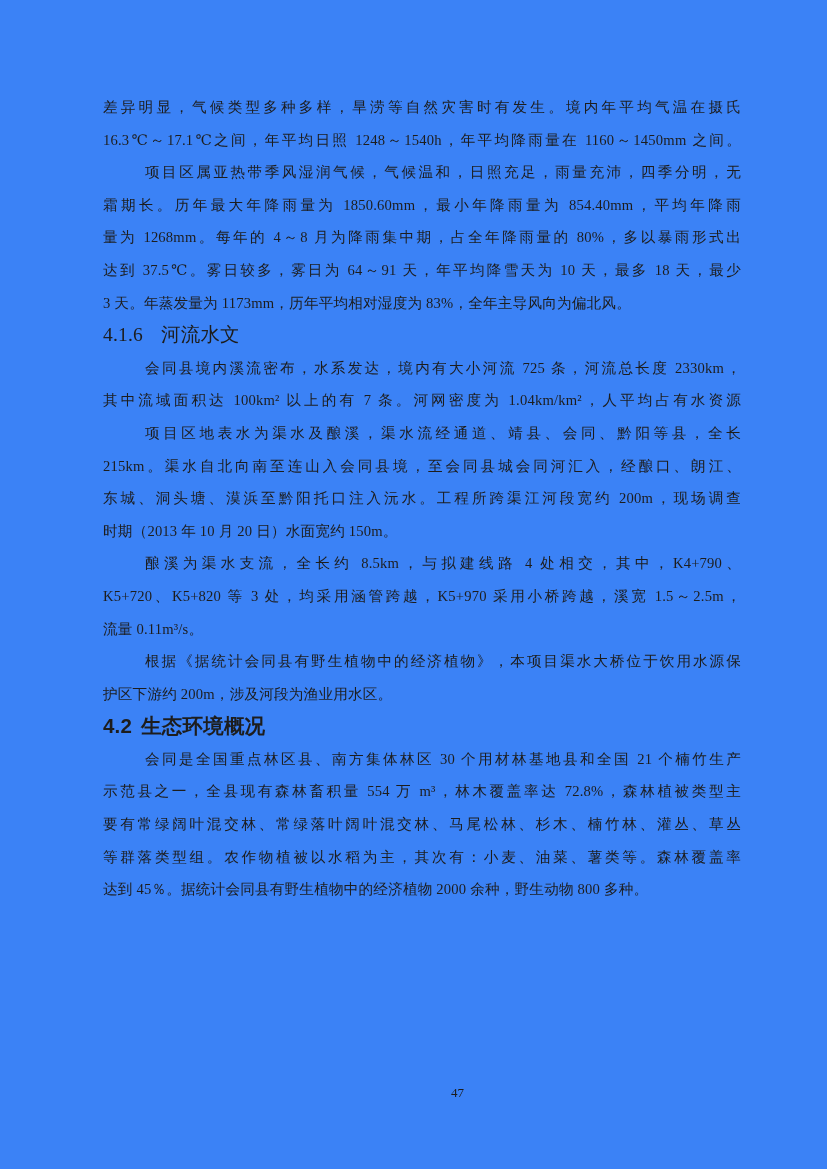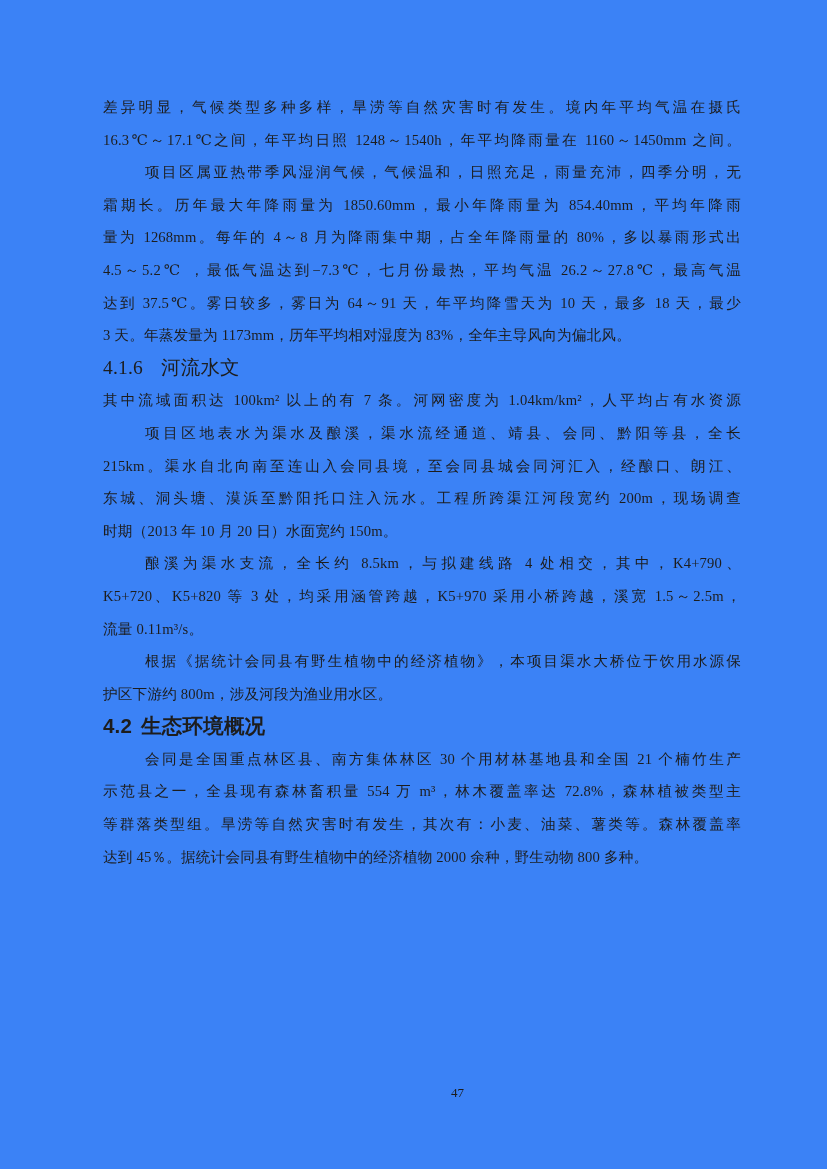--- a/index.html
+++ b/index.html
@@ -60,45 +60,46 @@
 </head>
 <body>
 
 <div class="page">
   <main class="content">
     <div class="ln">差异明显，气候类型多种多样，旱涝等自然灾害时有发生。境内年平均气温在摄氏</div>
     <div class="ln">16.3℃～17.1℃之间，年平均日照 1248～1540h，年平均降雨量在 1160～1450mm 之间。</div>
     <div class="ln ind">项目区属亚热带季风湿润气候，气候温和，日照充足，雨量充沛，四季分明，无</div>
     <div class="ln">霜期长。历年最大年降雨量为 1850.60mm，最小年降雨量为 854.40mm，平均年降雨</div>
     <div class="ln">量为 1268mm。每年的 4～8 月为降雨集中期，占全年降雨量的 80%，多以暴雨形式出</div>
-    <div class="ln">4.5～5.2℃ ，最低气温达到−7.3℃，七月份最热，平均气温 26.2～27.8℃，最高气温</div>
     <div class="ln">达到 37.5℃。雾日较多，雾日为 64～91 天，年平均降雪天为 10 天，最多 18 天，最少</div>
     <div class="ln last">3 天。年蒸发量为 1173mm，历年平均相对湿度为 83%，全年主导风向为偏北风。</div>
 
     <div class="ln h3">
       <span class="n">4.1.6</span><span class="t">河流水文</span>
     </div>
 
+    <div class="ln ind">会同县境内溪流密布，水系发达，境内有大小河流 725 条，河流总长度 2330km，</div>
     <div class="ln">其中流域面积达 100km² 以上的有 7 条。河网密度为 1.04km/km²，人平均占有水资源</div>
     <div class="ln ind">项目区地表水为渠水及酿溪，渠水流经通道、靖县、会同、黔阳等县，全长</div>
     <div class="ln">215km。渠水自北向南至连山入会同县境，至会同县城会同河汇入，经酿口、朗江、</div>
     <div class="ln">东城、洞头塘、漠浜至黔阳托口注入沅水。工程所跨渠江河段宽约 200m，现场调查</div>
     <div class="ln last">时期（2013 年 10 月 20 日）水面宽约 150m。</div>
     <div class="ln ind">酿溪为渠水支流，全长约 8.5km，与拟建线路 4 处相交，其中，K4+790、</div>
     <div class="ln">K5+720、K5+820 等 3 处，均采用涵管跨越，K5+970 采用小桥跨越，溪宽 1.5～2.5m，</div>
     <div class="ln last">流量 0.11m³/s。</div>
     <div class="ln ind">根据《据统计会同县有野生植物中的经济植物》，本项目渠水大桥位于饮用水源保</div>
-    <div class="ln last">护区下游约 800m，涉及河段为渔业用水区。</div>
+    <div class="ln last">护区下游约 200m，涉及河段为渔业用水区。</div>
 
     <div class="ln h2">
       <span class="n">4.2</span><span class="t">生态环境概况</span>
     </div>
 
     <div class="ln ind">会同是全国重点林区县、南方集体林区 30 个用材林基地县和全国 21 个楠竹生产</div>
     <div class="ln">示范县之一，全县现有森林畜积量 554 万 m³，林木覆盖率达 72.8%，森林植被类型主</div>
-    <div class="ln">等群落类型组。旱涝等自然灾害时有发生，其次有：小麦、油菜、薯类等。森林覆盖率</div>
+    <div class="ln">要有常绿阔叶混交林、常绿落叶阔叶混交林、马尾松林、杉木、楠竹林、灌丛、草丛</div>
+    <div class="ln">等群落类型组。农作物植被以水稻为主，其次有：小麦、油菜、薯类等。森林覆盖率</div>
     <div class="ln last">达到 45％。据统计会同县有野生植物中的经济植物 2000 余种，野生动物 800 多种。</div>
   </main>
 
   <footer class="footer">
     <span>47</span>
   </footer>
 </div>
 
 </body></html>

